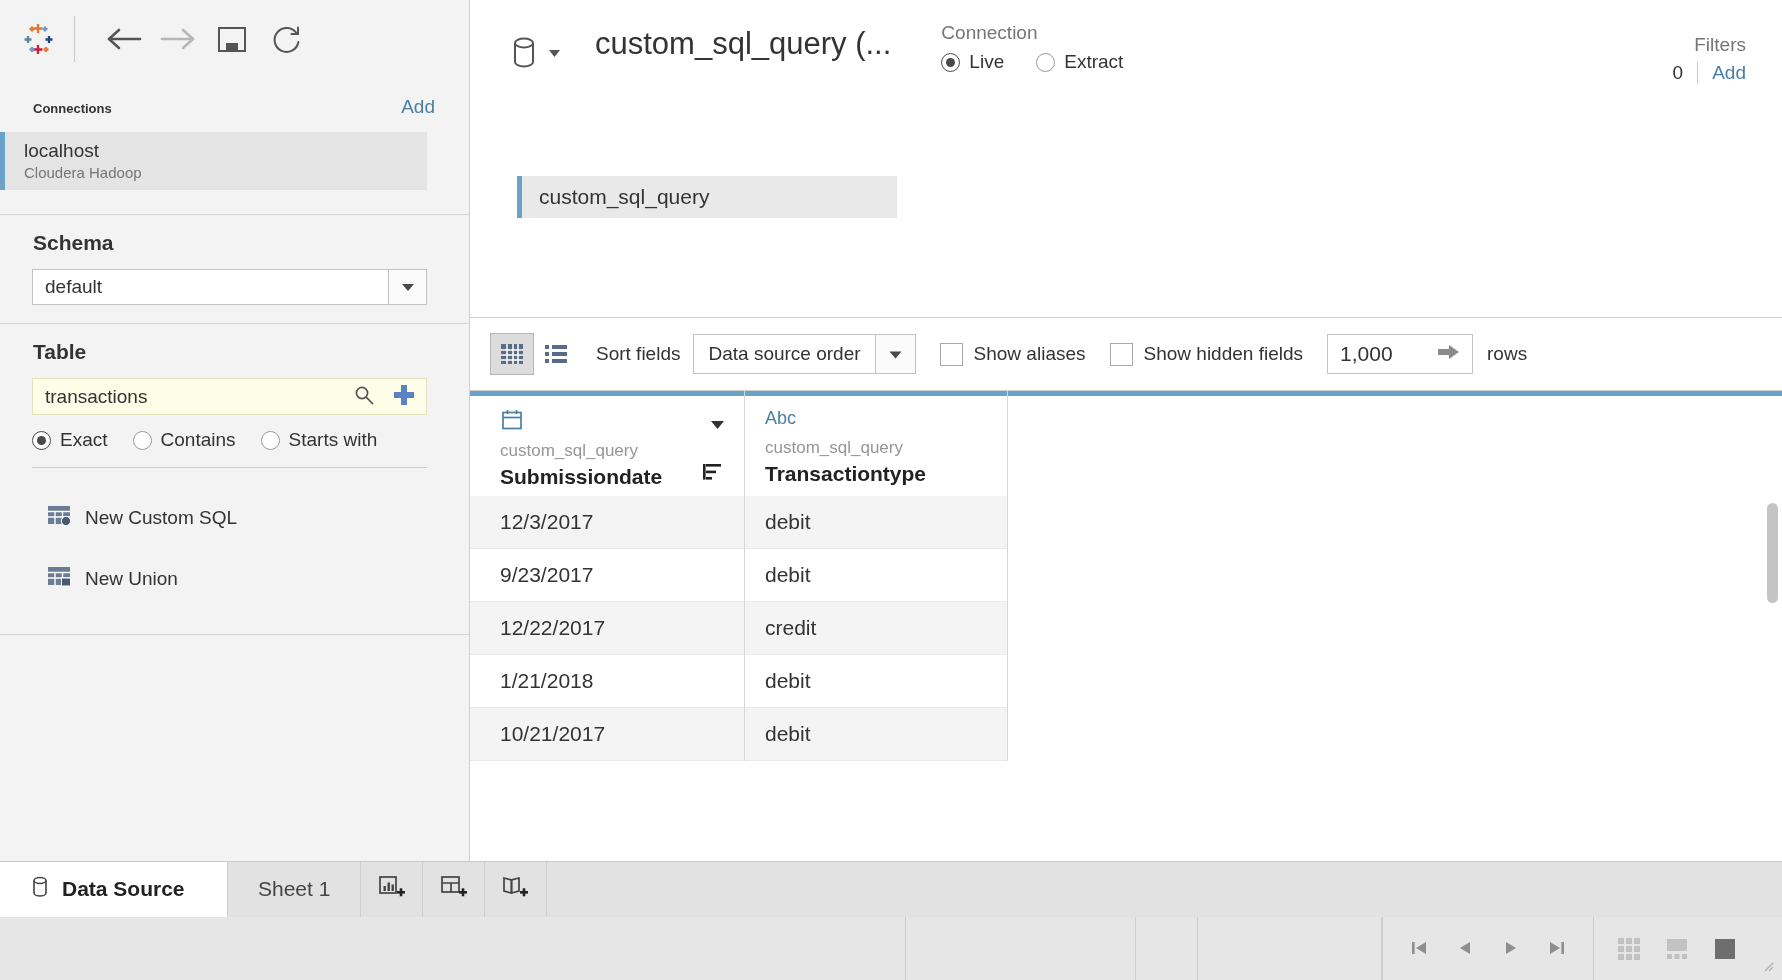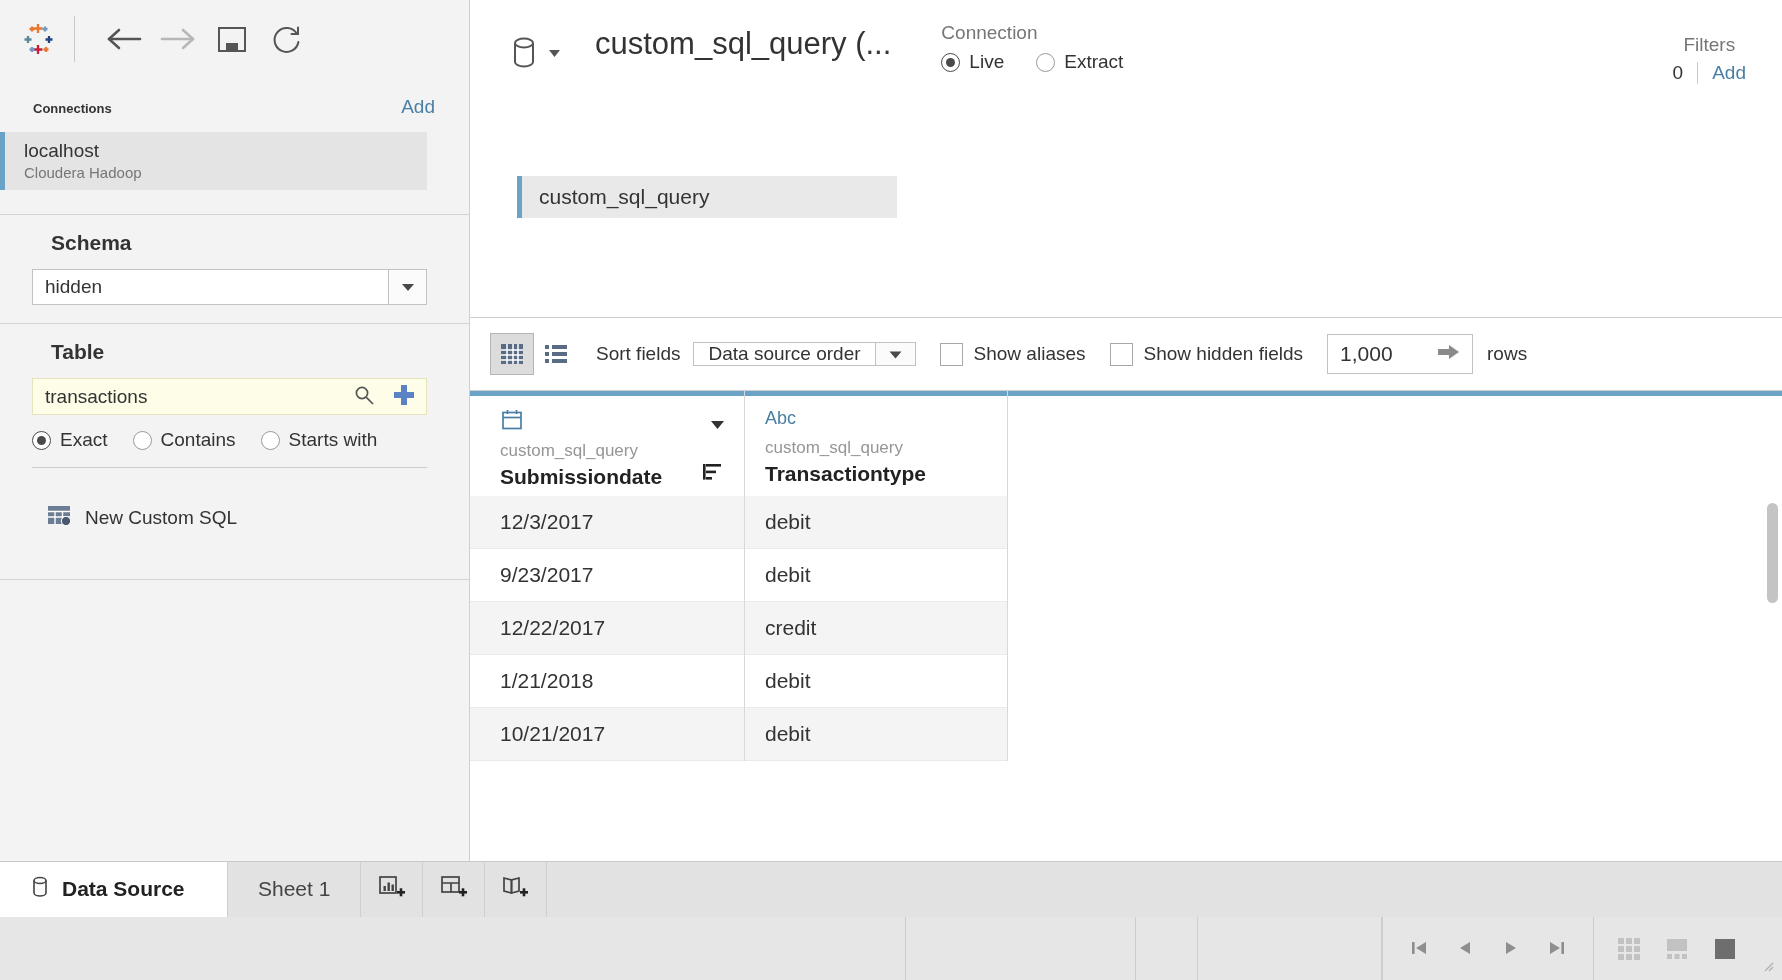--- a/index.html
+++ b/index.html
@@ -44,21 +44,21 @@
     margin: 4px 42px 0 0px; height: 58px;
     background: #e4e4e4; display: flex; align-items: center;
     border-left: 5px solid #6aa2c8; padding-left: 19px; cursor: pointer;
   }
   .conn-name { font-size: 19px; color: #333; line-height: 1.15; }
   .conn-sub { font-size: 15px; color: #767676; line-height: 1.25; margin-top: 2px; }
 
   .divider { height: 1px; background: #d4d4d4; width: 100%; }
 
   .lp-block { padding: 16px 0 18px 0; }
-  .lp-block h3 { font-size: 21px; font-weight: bold; color: #333; padding: 0 33px 14px 51px; }
+  .lp-block h3 { font-size: 21px; font-weight: bold; color: #333; padding: 0 33px 14px 33px; }
 
   .schema-row { padding: 0 42px 0 32px; display: flex; }
   .schema-select {
     flex: 1; height: 36px; border: 1px solid #c2c2c2; background: #fff;
     display: flex; align-items: center; font-size: 19px; color: #333; padding-left: 12px;
     cursor: pointer;
   }
   .schema-arrow {
     width: 38px; height: 36px; border: 1px solid #c2c2c2; border-left: none;
     background: #fbfbfb; display: flex; align-items: center; justify-content: center;
@@ -103,21 +103,21 @@
 
   .ds-icon-wrap { display: flex; align-items: center; gap: 6px; padding-left: 38px; margin-top: 12px; }
   .ds-title {
     font-size: 31px; color: #333; margin-left: 34px; margin-top: 4px;
     white-space: nowrap;
   }
   .conn-group { margin-left: 50px; margin-top: 0; }
   .cg-label { font-size: 19px; color: #767676; margin-bottom: 7px; }
   .cg-opts { display: flex; align-items: center; gap: 32px; }
   .filters-group { position: absolute; right: 36px; top: 34px; text-align: left; }
-  .fg-label { font-size: 19px; color: #767676; margin-bottom: 6px; text-align: center; }
+  .fg-label { font-size: 19px; color: #767676; margin-bottom: 6px; text-align: right; }
   .fg-row { display: flex; align-items: center; gap: 14px; font-size: 19px; color: #333; }
   .fg-div { width: 1px; height: 22px; background: #c9c9c9; }
 
   .table-chip {
     position: absolute; left: 47px; top: 176px;
     height: 42px; min-width: 380px; background: #e9e9e9;
     border-left: 5px solid #6aa2c8; display: flex; align-items: center;
     padding-left: 17px; font-size: 21px; color: #333; cursor: pointer;
   }
 
@@ -125,21 +125,21 @@
   .grid-toolbar {
     height: 73px; display: flex; align-items: center; gap: 0;
     padding-left: 20px; border-bottom: 1px solid #cfcfcf; background: #fff;
   }
   .vbtn {
     width: 44px; height: 42px; display: flex; align-items: center; justify-content: center;
     cursor: pointer;
   }
   .vbtn.active { background: #dcdcdc; border: 1px solid #b5b5b5; }
   .tb-label { font-size: 19px; color: #333; margin: 0 13px 0 18px; white-space: nowrap; }
-  .select-wrap { display: flex; height: 24px; }
+  .select-wrap { display: flex; height: 40px; }
   .select-main {
     border: 1px solid #c2c2c2; background: #fff; display: flex; align-items: center;
     padding: 0 14px; font-size: 19px; color: #333; cursor: pointer; white-space: nowrap;
   }
   .select-btn {
     width: 40px; border: 1px solid #c2c2c2; border-left: none; background: #fbfbfb;
     display: flex; align-items: center; justify-content: center; cursor: pointer;
   }
   .chk-wrap { display: flex; align-items: center; gap: 11px; margin-left: 24px; cursor: pointer; }
   .chk { width: 23px; height: 23px; border: 1px solid #a8a8a8; background: #fff; }
@@ -273,21 +273,21 @@
           <div class="conn-sub">Cloudera Hadoop</div>
         </div>
       </div>
 
       <div style="height:24px"></div>
       <div class="divider"></div>
 
       <div class="lp-block">
         <h3>Schema</h3>
         <div class="schema-row">
-          <div class="schema-select">hidden</div>
+          <div class="schema-select">default</div>
           <div class="schema-arrow">
             <svg width="16" height="12" viewBox="0 0 16 12">
                 <polygon points="2,3 14,3 8,10" fill="#4a4a4a"></polygon>
               </svg>
           </div>
         </div>
       </div>
 
       <div class="divider"></div>
 
@@ -337,20 +337,32 @@
             <span>
               <svg width="24" height="22" viewBox="0 0 24 22">
                   <rect x="1" y="2" width="22" height="18" fill="#6b7d94"></rect>
                   <g stroke="#fff" stroke-width="1.4">
                     <path d="M1 7.5 H23 M1 13 H23 M8 7.5 V20 M15.5 7.5 V20"></path>
                   </g>
                   <circle cx="19" cy="17" r="4.6" fill="#4a5a6e" stroke="#fff" stroke-width="1"></circle>
                 </svg>
             </span>
             <span>New Custom SQL</span>
+          </div>
+          <div class="table-item" style="padding-top:14px;padding-bottom:14px">
+            <span>
+              <svg width="24" height="22" viewBox="0 0 24 22">
+                  <rect x="1" y="2" width="22" height="18" fill="#6b7d94"></rect>
+                  <g stroke="#fff" stroke-width="1.4">
+                    <path d="M1 7.5 H23 M1 13 H23 M8 7.5 V20 M15.5 7.5 V20"></path>
+                  </g>
+                  <rect x="14.5" y="13" width="9" height="8" fill="#4a5a6e" stroke="#fff" stroke-width="1"></rect>
+                </svg>
+            </span>
+            <span>New Union</span>
           </div>
         </div>
 
         <div style="height:28px"></div>
         <div class="divider"></div>
       </div>
 
       <div class="lp-footer-space"></div>
     </div>
 

